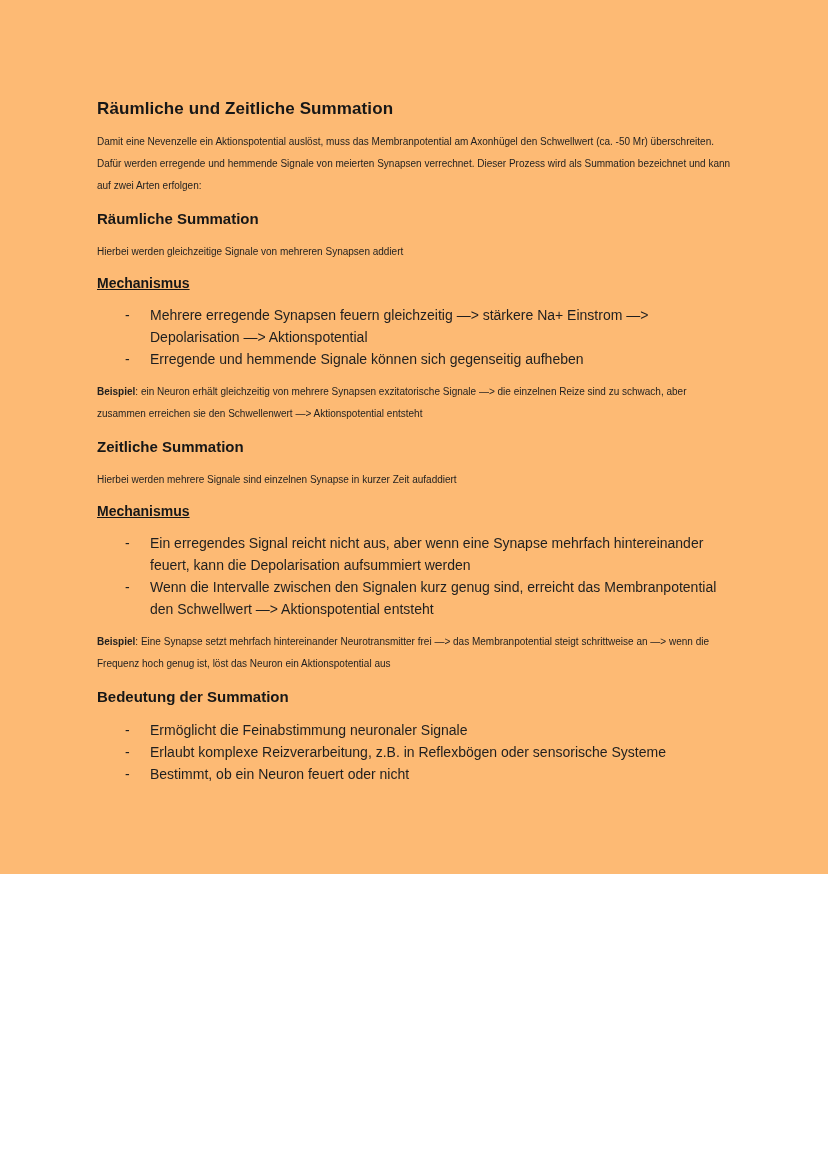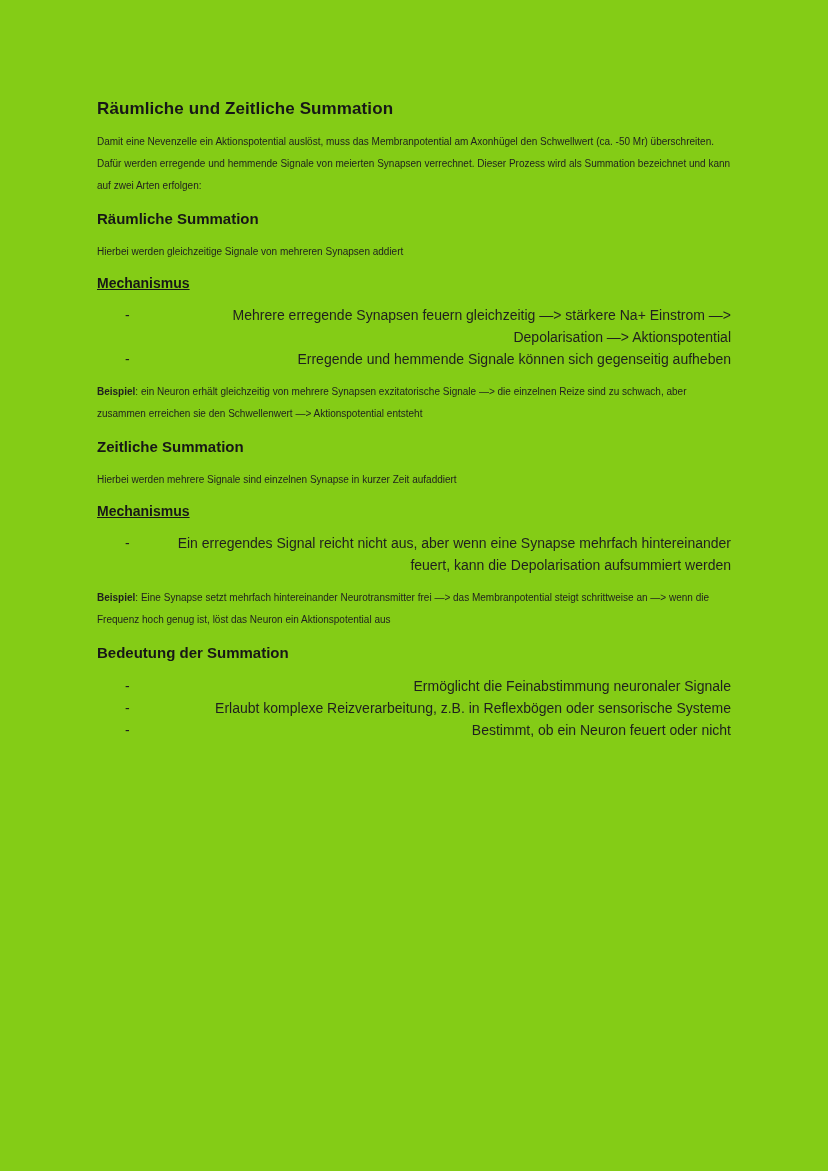--- a/index.html
+++ b/index.html
@@ -4,22 +4,22 @@
 <title>Räumliche und Zeitliche Summation</title>
 <style>
   html, body {
     margin: 0;
     padding: 0;
     background: #ffffff;
   }
   .page {
     position: relative;
     width: 828px;
-    height: 1171px;
-    background: #84cc16;
+    height: 874px;
+    background: #fdba74;
     overflow: hidden;
     font-family: "Liberation Sans", "DejaVu Sans", sans-serif;
     color: #1f1f1f;
   }
   .content {
     padding: 99px 97px 0 97px;
     width: 634px;
     box-sizing: content-box;
   }
   .content h1 {
@@ -47,21 +47,20 @@
   }
   .content p {
     font-size: 10px;
     line-height: 22px;
     margin: 0 0 11px 0;
   }
   .content ul {
     list-style: none;
     margin: 0 0 11px 0;
     padding: 0;
-    text-align: right;
   }
   .content li {
     position: relative;
     font-size: 14px;
     line-height: 22px;
     padding-left: 53px;
   }
   .content li::before {
     content: "-";
     position: absolute;
@@ -97,20 +96,21 @@
     <p><span class="bold-lead">Beispiel</span><span>: ein Neuron erhält gleichzeitig von mehrere Synapsen exzitatorische Signale —&gt; die einzelnen Reize sind zu schwach, aber zusammen erreichen sie den Schwellenwert —&gt; Aktionspotential entsteht</span></p>
 
     <h2>Zeitliche Summation</h2>
 
     <p>Hierbei werden mehrere Signale sind einzelnen Synapse in kurzer Zeit aufaddiert</p>
 
     <h3>Mechanismus</h3>
 
     <ul>
       <li>Ein erregendes Signal reicht nicht aus, aber wenn eine Synapse mehrfach hintereinander feuert, kann die Depolarisation aufsummiert werden</li>
+      <li>Wenn die Intervalle zwischen den Signalen kurz genug sind, erreicht das Membranpotential den Schwellwert —&gt; Aktionspotential entsteht</li>
     </ul>
 
     <p><span class="bold-lead">Beispiel</span><span>: Eine Synapse setzt mehrfach hintereinander Neurotransmitter frei —&gt; das Membranpotential steigt schrittweise an —&gt; wenn die Frequenz hoch genug ist, löst das Neuron ein Aktionspotential aus</span></p>
 
     <h2>Bedeutung der Summation</h2>
 
     <ul>
       <li>Ermöglicht die Feinabstimmung neuronaler Signale</li>
       <li>Erlaubt komplexe Reizverarbeitung, z.B. in Reflexbögen oder sensorische Systeme</li>
       <li>Bestimmt, ob ein Neuron feuert oder nicht</li>

